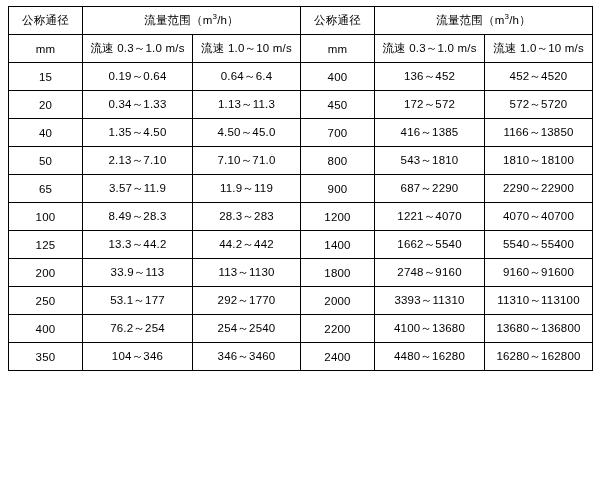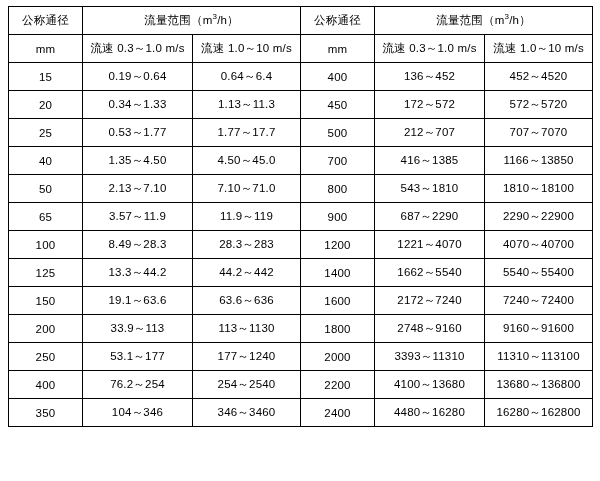--- a/index.html
+++ b/index.html
@@ -102,28 +102,20 @@
         </tr>
         <tr>
           <td class="num">20</td>
           <td class="num">0.34～1.33</td>
           <td class="num">1.13～11.3</td>
           <td class="num">450</td>
           <td class="num">172～572</td>
           <td class="num">572～5720</td>
         </tr>
         <tr>
-          <td class="num">25</td>
-          <td class="num">0.53～1.77</td>
-          <td class="num">1.77～17.7</td>
-          <td class="num">500</td>
-          <td class="num">212～707</td>
-          <td class="num">707～7070</td>
-        </tr>
-        <tr>
           <td class="num">40</td>
           <td class="num">1.35～4.50</td>
           <td class="num">4.50～45.0</td>
           <td class="num">700</td>
           <td class="num">416～1385</td>
           <td class="num">1166～13850</td>
         </tr>
         <tr>
           <td class="num">50</td>
           <td class="num">2.13～7.10</td>
@@ -150,39 +142,31 @@
         </tr>
         <tr>
           <td class="num">125</td>
           <td class="num">13.3～44.2</td>
           <td class="num">44.2～442</td>
           <td class="num">1400</td>
           <td class="num">1662～5540</td>
           <td class="num">5540～55400</td>
         </tr>
         <tr>
-          <td class="num">150</td>
-          <td class="num">19.1～63.6</td>
-          <td class="num">63.6～636</td>
-          <td class="num">1600</td>
-          <td class="num">2172～7240</td>
-          <td class="num">7240～72400</td>
-        </tr>
-        <tr>
           <td class="num">200</td>
           <td class="num">33.9～113</td>
           <td class="num">113～1130</td>
           <td class="num">1800</td>
           <td class="num">2748～9160</td>
           <td class="num">9160～91600</td>
         </tr>
         <tr>
           <td class="num">250</td>
           <td class="num">53.1～177</td>
-          <td class="num">177～1240</td>
+          <td class="num">292～1770</td>
           <td class="num">2000</td>
           <td class="num">3393～11310</td>
           <td class="num">11310～113100</td>
         </tr>
         <tr>
           <td class="num">400</td>
           <td class="num">76.2～254</td>
           <td class="num">254～2540</td>
           <td class="num">2200</td>
           <td class="num">4100～13680</td>

